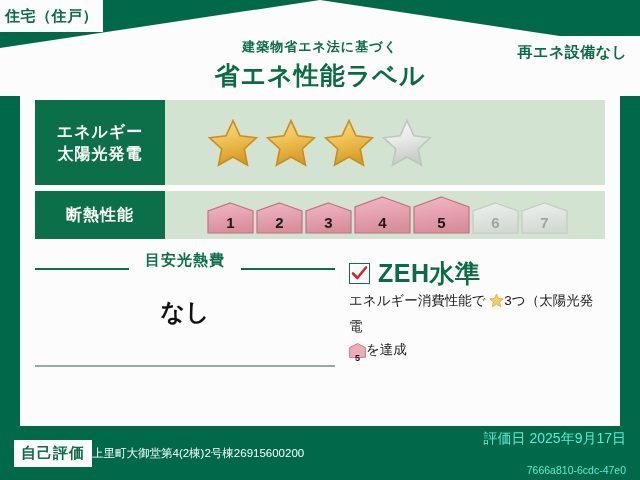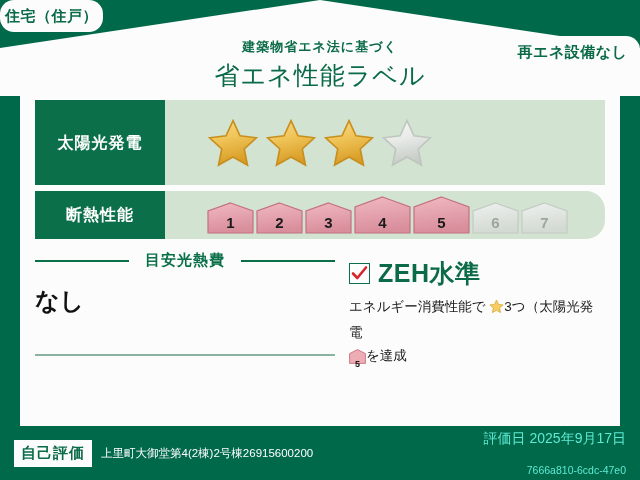--- a/index.html
+++ b/index.html
@@ -9,48 +9,47 @@
     background:#00694a;
     position:relative;
     overflow:hidden;
   }
   
   .corner-tag{
     position:absolute; top:0; background:#fbfcfb;
     color:#0b6b49; font-weight:bold; font-size:15px;
     display:flex; align-items:center; justify-content:center;
     letter-spacing:0.5px;
-    border-radius:14px;
   }
   #tag-left { left:0; width:103px; height:32px; }
   #tag-right{ right:0; width:135px; height:32px;margin-top:36px; }
 
   
   .roof{
     position:absolute; left:0; top:0; width:640px; height:96px;
     background:#fbfcfb;
     clip-path:polygon(0 100%, 0 48px, 320px 0px, 640px 48px, 640px 100%);
   }
   .titles{
     position:absolute; top:38px; left:0; width:640px;
     text-align:center; color:#0b6b49; z-index:4;
   }
   .title-sub{ font-size:13px; font-weight:bold; letter-spacing:1px; }
-  .title-main{ font-size:25px; font-weight:normal; letter-spacing:1px; margin-top:3px; }
+  .title-main{ font-size:25px; font-weight:bold; letter-spacing:1px; margin-top:3px; }
 
   
   .card{
     position:absolute; left:20px; top:86px; width:600px; height:340px;
     background:#fbfcfb;
   }
 
   
   .row{ display:flex; align-items:stretch; background:#d3e3d2; margin:0 15px; }
   #row-energy{ height:85px; margin-top:14px; }
-  #row-insul { height:48px; margin-top:6px;border-radius:19px; }
+  #row-insul { height:48px; margin-top:6px; }
   .row-label{
     width:130px; background:#0b7049; color:#fff; font-weight:bold;
     display:flex; flex-direction:column; align-items:center; justify-content:center;
     font-size:16px; line-height:1.35; letter-spacing:1px; flex:none;
   }
   .row-body{ flex:1; display:flex; align-items:center; padding-left:42px; }
 
   
   .stars{ display:flex; gap:6px; }
   .star{ width:52px; height:50px; }
@@ -64,50 +63,50 @@
     text-align:center; font-size:15px; font-weight:bold;
   }
   .house.on span{ color:#1a1a1a; }
   .house.off span{ color:#9aa79a; }
 
   
   .lower{ display:flex; margin:12px 15px 0 15px; }
   .lower-left{ width:300px; }
   .lower-right{ flex:1; padding-left:14px; padding-top:6px; }
 
-  .cost-head{ display:flex; align-items:center; gap:16px; }
+  .cost-head{ display:flex; align-items:flex-end; gap:16px; }
   .cost-head .hr{ flex:1; height:2px; background:#0b7049; }
   .cost-title{ color:#0b7049; font-weight:bold; font-size:15px; letter-spacing:1px; }
-  .cost-value{ text-align:left; font-size:24px; font-weight:bold; color:#111; margin-top:15px; }
+  .cost-value{ text-align:center; font-size:24px; font-weight:bold; color:#111; margin-top:26px; }
   .lower-left .divider{ height:2px; background:#89b3a0; margin-top:37px; }
 
   .zeh-head{ display:flex; align-items:center; gap:8px; }
   .check-box{
     width:21px; height:21px; border:1.5px solid #0b7049; background:#fff;
     position:relative; flex:none;
   }
   .check-box svg{ position:absolute; left:1px; top:1px; }
   .zeh-title{ color:#0b6b49; font-weight:bold; font-size:25px; letter-spacing:0.5px; }
   .zeh-desc{
-    font-size:13.5px; line-height:1.7; color:#1a1a1a; margin-top:6px;
+    font-size:13.5px; line-height:1.7; color:#1a1a1a; 
   }
   .inline-star{ display:inline-block; vertical-align:-3px; }
   .inline-house{ display:inline-block; vertical-align:-4px; position:relative; }
   .inline-house span{
     position:absolute; left:0; right:0; bottom:0px; text-align:center;
     font-size:9px; font-weight:bold; color:#111;
   }
 
   
   .footer{
     position:absolute; left:0; bottom:0; width:640px; height:54px;
     display:flex; align-items:center; justify-content:space-between;
     padding:0 14px;
   }
-  .footer-left{ display:flex; align-items:center; gap:9px; }
+  .footer-left{ display:flex; align-items:center; gap:0; }
   .self-eval{
     background:#fbfcfb; color:#0b6b49; font-weight:bold; font-size:15px;
     padding:4px 7px; letter-spacing:1px;
   }
   .address{ color:#fff; font-size:11.5px; }
   .footer-right{ text-align:right; color:#5eead4; }
   .eval-date{ font-size:14px; }
   .uuid{ font-size:10.5px; margin-top:16px; }
 </style>
 </head>
@@ -120,20 +119,21 @@
 
 <div class="titles">
   <div class="title-sub">建築物省エネ法に基づく</div>
   <div class="title-main">省エネ性能ラベル</div>
 </div>
 
 <div class="card">
 
   <div class="row" id="row-energy">
     <div class="row-label">
+      <span>エネルギー</span>
       <span>太陽光発電</span>
     </div>
     <div class="row-body">
       <div class="stars" id="stars">
           <div class="star"><svg width="52" height="50" viewBox="0 0 24 24">
               <defs>
                 <linearGradient id="gs0" x1="0" y1="0" x2="0.25" y2="1">
                   <stop offset="0%" stop-color="#f6d98c"></stop>
                   <stop offset="45%" stop-color="#f0c559"></stop>
                   <stop offset="100%" stop-color="#d89d26"></stop>

